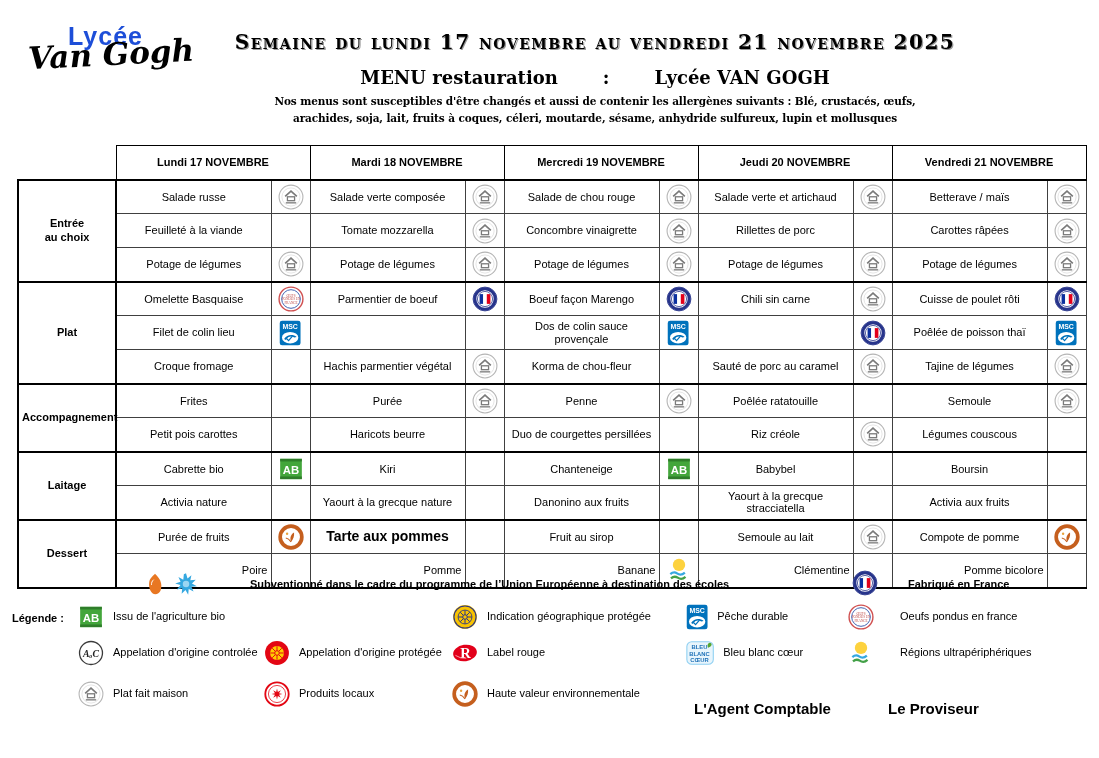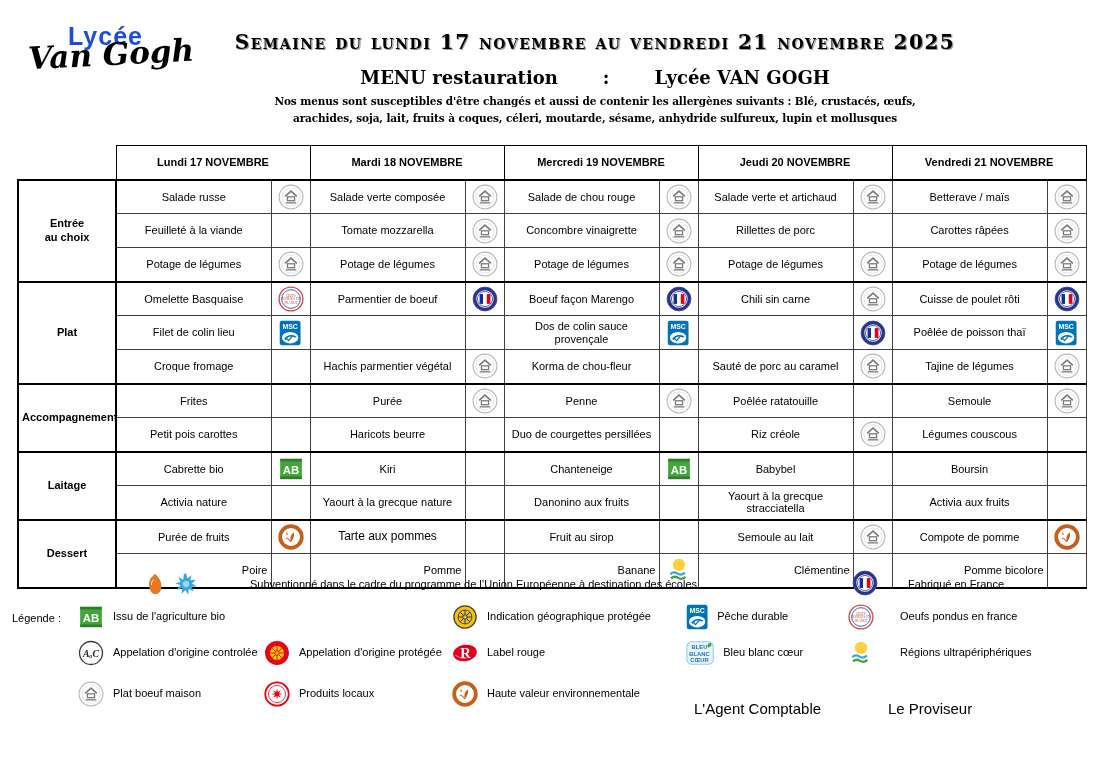--- a/index.html
+++ b/index.html
@@ -26,26 +26,26 @@
              border-collapse:collapse;table-layout:fixed;}
   table.menu td,table.menu th{border:1px solid #404040;padding:1px 3px;
              text-align:center;vertical-align:middle;background:#fff;}
   table.menu thead th{border:1.5px solid #000;font-weight:bold;font-size:11px;height:17px;padding:0;}
   table.menu thead th.corner{border:none;}
   table.menu th.group-label{border:2px solid #000;font-weight:bold;font-size:11px;line-height:1.25;}
   table.menu tr{height:34px;}
   table.menu tr.group-start td{border-top:2px solid #000;}
   table.menu tr.last-row td{border-bottom:2px solid #000;text-align:right;}
   table.menu td.dish{font-size:11px;line-height:1.12;}
-  table.menu td.dish.bold{font-weight:normal;font-size:12px;}
+  table.menu td.dish.bold{font-weight:bold;font-size:14px;}
   table.menu td.icon-cell{padding:0;}
   td.icon-cell svg{height:26px;width:auto;display:block;margin:0 auto;}
 
   
-  .abs{position:absolute;}
+  .abs{position:absolute;font-weight:bold;}
   .sub-icons{left:142px;top:571px;display:flex;gap:5px;}
   .sub-icons svg,.licon svg,.std-icon svg{height:26px;width:auto;display:block;}
   .sub-text{left:250px;top:578px;font-size:11px;}
   .fab-icon{left:852px;top:570px;}
   .fab-label{left:908px;top:578px;font-size:11px;}
   .legend-label{left:12px;top:612px;font-size:11px;}
   .lg-item{position:absolute;display:flex;align-items:center;gap:9px;font-size:11px;line-height:1.2;}
   .lg-item .icon-slot{display:flex;gap:4px;flex:none;}
   .r1{top:604px;} .r2{top:640px;} .r3{top:681px;}
   .c1{left:78px;} .c2{left:264px;} .c3{left:452px;} .c4{left:650px;padding-left:36px;} .c5{left:848px;}
@@ -631,21 +631,21 @@
         <span class="licon">
           <svg viewBox="0 0 24 24">
             <circle cx="12" cy="12" r="11" fill="#fff" stroke="#b5b5b5" stroke-width="1"></circle>
             <circle cx="12" cy="12" r="8.4" fill="none" stroke="#dcdcdc" stroke-width="0.7"></circle>
             <path d="M6.6 11.4 L12 6.6 L17.4 11.4" fill="none" stroke="#7a7a7a" stroke-width="1.5"></path>
             <rect x="8.7" y="11.8" width="6.6" height="3.6" fill="none" stroke="#7a7a7a" stroke-width="1.2"></rect>
             <line x1="7.2" y1="17.4" x2="16.8" y2="17.4" stroke="#7a7a7a" stroke-width="1.2"></line>
           </svg>
         </span>
       </span>
-      <span class="lbl">Plat boeuf maison</span>
+      <span class="lbl">Plat fait maison</span>
     </div>
   <div class="lg-item r3 c2">
       <span class="icon-slot">
         <span class="licon">
           <svg viewBox="0 0 24 24">
             <circle cx="12" cy="12" r="10.8" fill="#fff" stroke="#e30613" stroke-width="1.7"></circle>
             <circle cx="12" cy="12" r="7.9" fill="none" stroke="#e30613" stroke-width="0.7"></circle>
             <polygon points="17,12 13.85,12.77 15.54,15.54 12.77,13.85 12,17 11.23,13.85 8.46,15.54 10.15,12.77 7,12 10.15,11.23 8.46,8.46 11.23,10.15 12,7 12.77,10.15 15.54,8.46 13.85,11.23" fill="#e30613"></polygon>
           </svg>
         </span>

